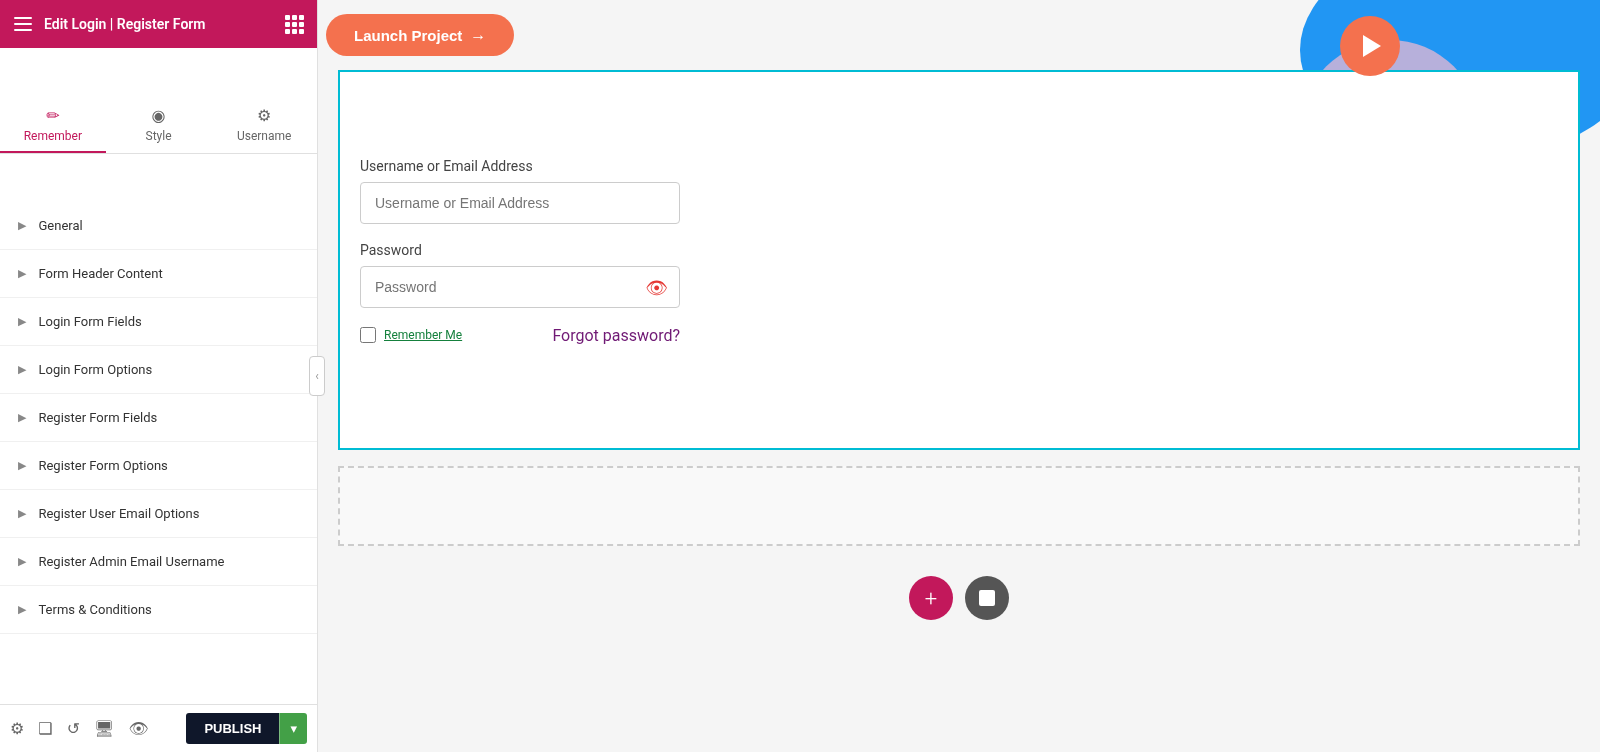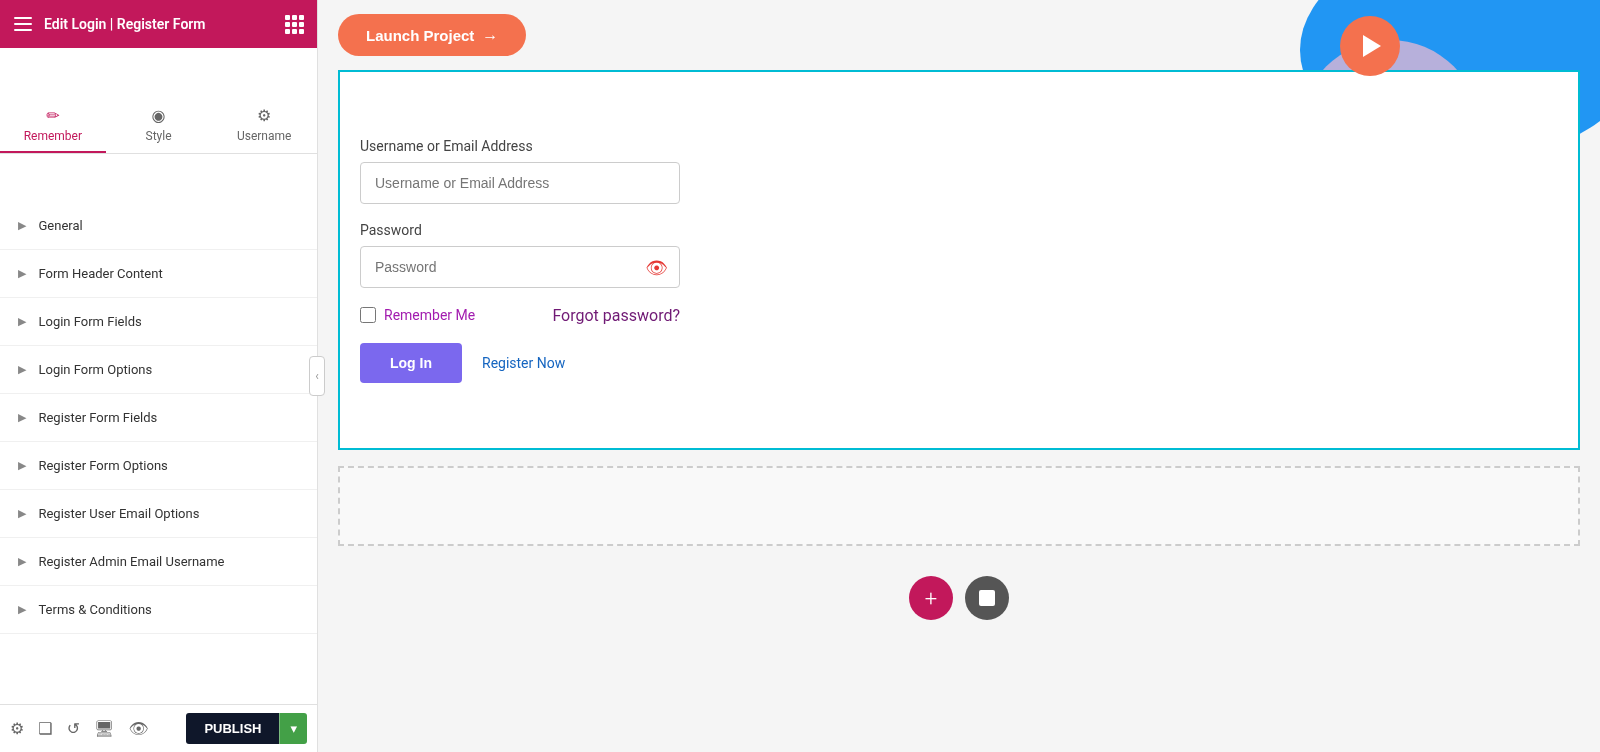--- a/index.html
+++ b/index.html
@@ -149,21 +149,21 @@
     #main-content {
       flex: 1;
       background: #f5f5f5;
       overflow-y: auto;
       position: relative;
     }
 
     
     #top-bar {
       background: #f5f5f5;
-      padding: 14px 20px;
+      padding: 14px 8px;
       display: flex;
       align-items: center;
     }
 
     .launch-btn {
       background: #f4714e;
       color: #fff;
       border: none;
       padding: 12px 28px;
       font-size: 15px;
@@ -294,21 +294,21 @@
 
     .remember-row {
       display: flex;
       align-items: center;
       justify-content: space-between;
       margin-bottom: 18px;
     }
 
     .remember-left { display: flex; align-items: center; gap: 8px; }
     .remember-checkbox { width: 16px; height: 16px; cursor: pointer; }
-    .remember-label { font-size: 14px; color: #a21caf; }
+    .remember-label { font-size: 12px; color: #15803d; text-decoration: underline; }
 
     .forgot-link { font-size: 16px; color: #701a75; cursor: pointer; text-decoration: none; }
 
     .action-row { display: flex; align-items: center; gap: 20px; }
 
     .login-btn {
       background: #7b68ee;
       color: #fff;
       border: none;
       padding: 12px 30px;
@@ -505,24 +505,20 @@
         </div>
 
         <div class="remember-row">
           <div class="remember-left">
             <input type="checkbox" class="remember-checkbox" style="">
             <span class="remember-label">Remember Me</span>
           </div>
           <a class="forgot-link" href="#">Forgot password?</a>
         </div>
 
-        <div class="action-row">
-          <button class="login-btn">Log In</button>
-          <a class="register-link" href="#">Register Now</a>
-        </div>
 
       </div>
     </div>
   </div>
 
   <div id="empty-area"></div>
 
   <div class="fab-area">
     <div class="fab-add">+</div>
     <div class="fab-stop">

